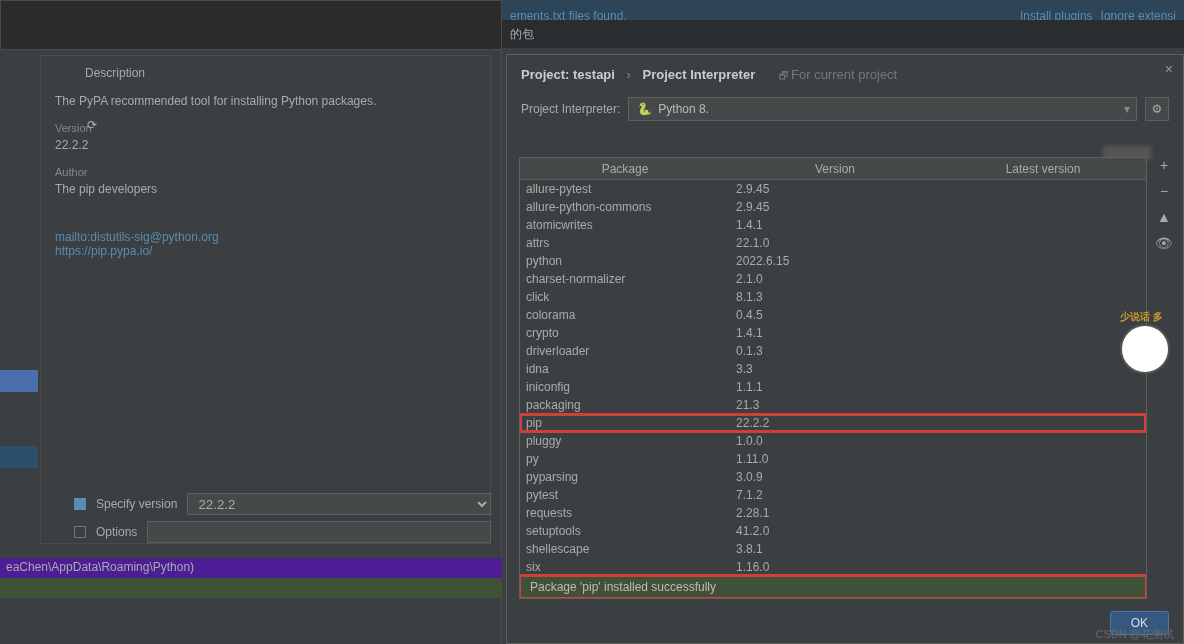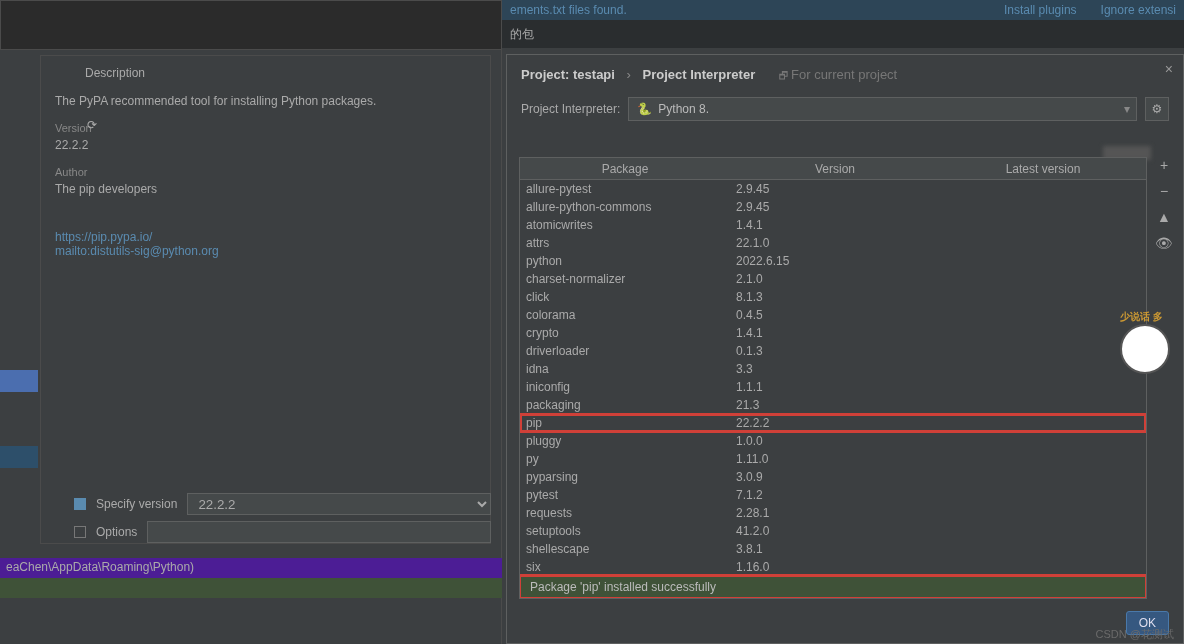--- a/index.html
+++ b/index.html
@@ -1,20 +1,20 @@
 <!DOCTYPE html>
 <html><head>
 <meta charset="utf-8">
 <style>
 * { box-sizing: border-box; margin: 0; padding: 0; font-family: "Segoe UI", Arial, sans-serif; }
 body { background: #3c3f41; color: #bbbbbb; font-size: 12px; width: 1184px; height: 644px; overflow: hidden; position: relative; }
 
-.top-bar { position: absolute; top: 0; left: 502px; right: 0; height: 20px; background: #2d4557; color: #5a8bb0; display: flex; align-items: center; padding: 4px 8px; font-size: 12px; }
+.top-bar { position: absolute; top: 0; left: 502px; right: 0; height: 20px; background: #2d4557; color: #5a8bb0; display: flex; align-items: center; padding: 16px 8px; font-size: 12px; }
 .top-bar .left { white-space: nowrap; }
-.top-bar .right { margin-left: auto; display: flex; gap: 24px; }
+.top-bar .right { margin-left: auto; display: flex; gap: 8px; }
 .top-bar a { color: #5a8bb0; text-decoration: none; cursor: pointer; }
 
 .sub-bar { position: absolute; top: 20px; left: 502px; right: 0; height: 28px; background: #2a2d2f; color: #aaa; display: flex; align-items: center; padding: 0 8px; font-size: 12px; }
 
 .close-x { position: absolute; top: 2px; left: 485px; font-size: 18px; color: #333; cursor: pointer; font-weight: bold; }
 
 .left-panel { position: absolute; top: 0; left: 0; width: 502px; height: 644px; background: #3c3f41; border-right: 1px solid #4b4b4b; }
 .left-top-dark { position: absolute; top: 0; left: 0; width: 502px; height: 50px; background: #2b2b2b; border: 1px solid #4b4b4b; }
 
 .desc-area { position: absolute; top: 55px; left: 40px; right: 10px; bottom: 100px; border: 1px solid #4b4b4b; padding: 10px 14px; }
@@ -66,21 +66,21 @@
 .pkg-row .c1 { width: 210px; }
 .pkg-row .c2 { width: 210px; }
 .pkg-row.highlight { outline: 3px solid #d04038; outline-offset: -2px; }
 
 .success-bar { position: absolute; bottom: 0; left: 0; right: 0; height: 22px; background: #3f5238; color: #bbb; display: flex; align-items: center; padding: 0 10px; outline: 3px solid #d04038; outline-offset: -1px; }
 
 .side-tools { position: absolute; top: 102px; right: 8px; width: 22px; display: flex; flex-direction: column; gap: 10px; align-items: center; color: #aaa; }
 .side-tools div { cursor: pointer; font-size: 14px; }
 
 .bottom-btns { position: absolute; bottom: 8px; right: 14px; display: flex; gap: 10px; }
-.bottom-btns .btn { height: 24px; padding: 0 12px; background: #4b4b4b; border: 1px solid #666; color: #bbb; display: flex; align-items: center; border-radius: 3px; cursor: pointer; }
+.bottom-btns .btn { height: 24px; padding: 0 20px; background: #4b4b4b; border: 1px solid #666; color: #bbb; display: flex; align-items: center; border-radius: 3px; cursor: pointer; }
 .bottom-btns .btn.primary { background: #365880; border-color: #4a79aa; color: #dde; }
 
 .watermark { position: absolute; top: 310px; right: 4px; width: 60px; height: 60px; color: #fff; font-size: 11px; pointer-events: none; font-weight: bold; }
 .watermark .cat { width: 50px; height: 50px; background: #fff; border-radius: 50%; border: 2px solid #555; position: relative; }
 .csdn { position: absolute; bottom: 2px; right: 10px; color: #6a6a6a; font-size: 11px; pointer-events: none; }
 
 .blur-strip1 { position: absolute; top: 91px; left: 596px; width: 48px; height: 14px; background: #555; filter: blur(2px); }
 </style>
 </head>
 <body>
@@ -108,22 +108,22 @@
 
   <div class="desc-area">
     <span class="refresh-icon">⟳</span>
     <div class="desc-title">Description</div>
     <div class="desc-text">The PyPA recommended tool for installing Python packages.</div>
     <div class="desc-label">Version</div>
     <div class="desc-val">22.2.2</div>
     <div class="desc-label">Author</div>
     <div class="desc-val">The pip developers</div>
     <div style="height:20px"></div>
+    <a class="desc-link">mailto:distutils-sig@python.org</a>
     <a class="desc-link">https://pip.pypa.io/</a>
-    <a class="desc-link">mailto:distutils-sig@python.org</a>
   </div>
 
   <div class="opt-row" style="bottom:128px">
     <span class="cb"></span>
     <span class="lbl">Specify version</span>
     <select><option>22.2.2</option></select>
   </div>
   <div class="opt-row" style="bottom:100px">
     <span class="cb off"></span>
     <span class="lbl">Options</span>

